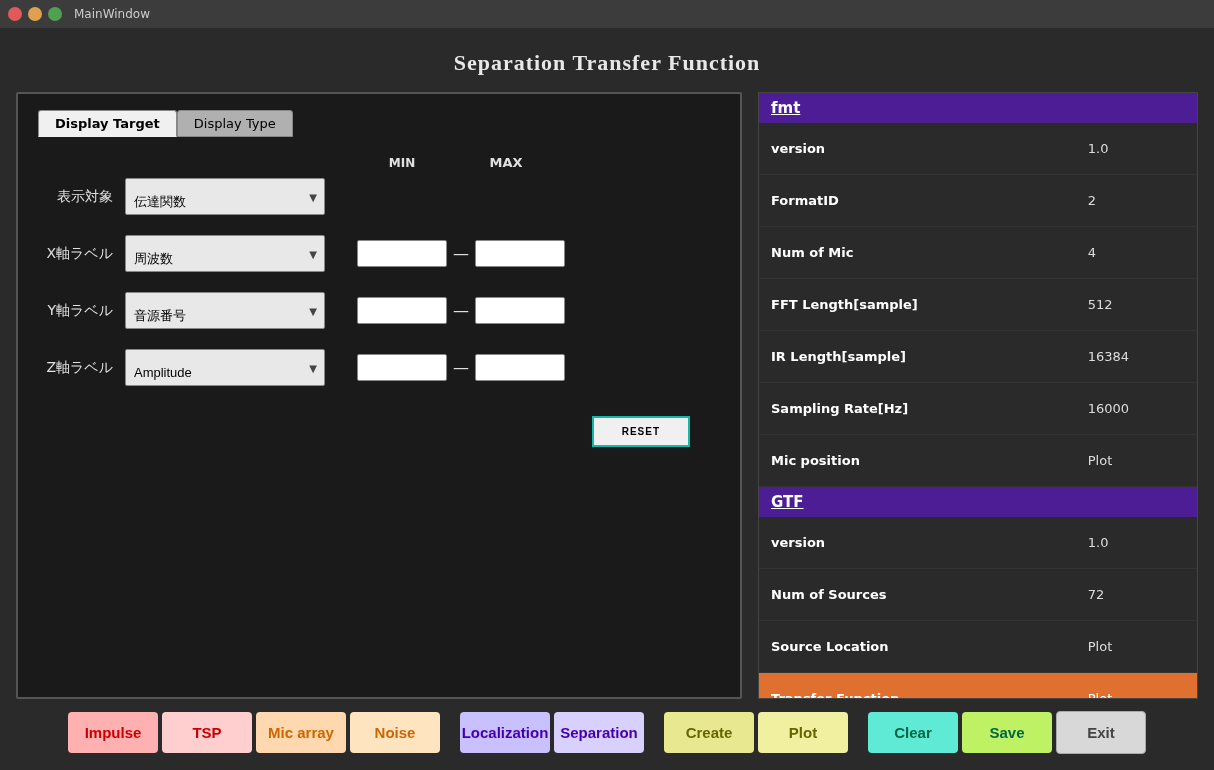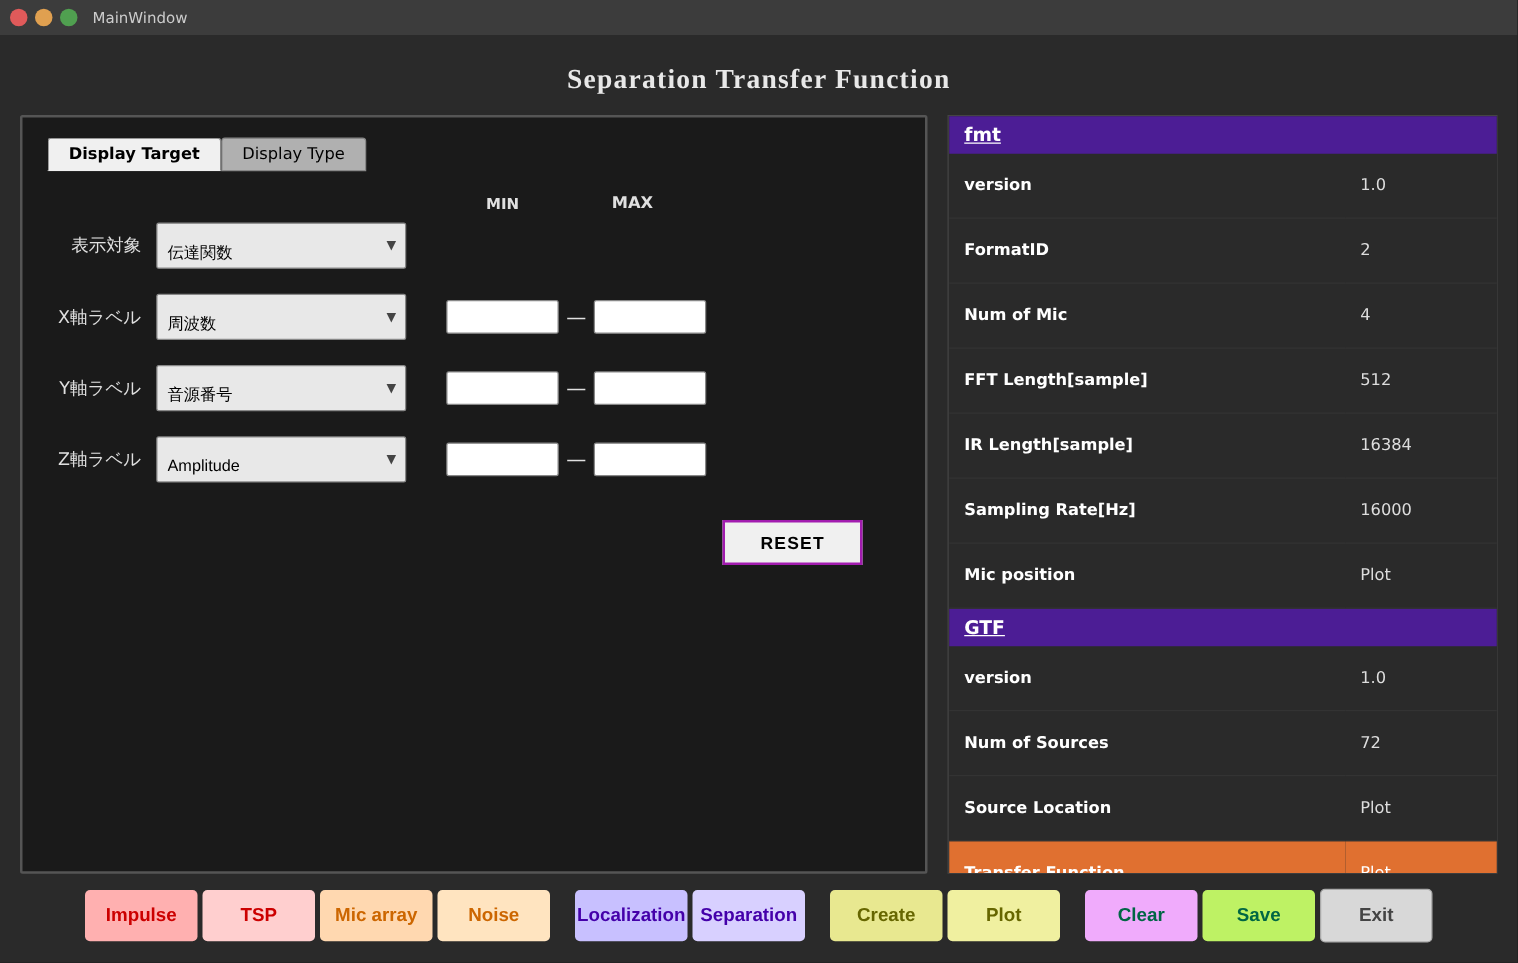--- a/index.html
+++ b/index.html
@@ -163,23 +163,23 @@
 
     
     .reset-btn-row {
       display: flex;
       justify-content: flex-end;
       margin-top: 30px;
       padding-right: 30px;
     }
     .reset-btn {
       background: #f0f0f0;
-      border: 2px solid #a21caf;
+      border: 2px solid #14b8a6;
       padding: 8px 28px;
-      font-size: 14px;
+      font-size: 10px;
       font-weight: bold;
       color: #000;
       cursor: pointer;
       letter-spacing: 1px;
     }
 
     
     .right-panel {
       width: 440px;
       flex-shrink: 0;
@@ -243,21 +243,21 @@
       text-align: center;
     }
     .btn-pink { background: #ffb0b0; color: #cc0000; }
     .btn-lightpink { background: #ffcfcf; color: #cc0000; }
     .btn-peach { background: #ffd8b0; color: #cc6600; }
     .btn-lightorange { background: #ffe4c0; color: #cc6600; }
     .btn-lavender { background: #c8c0ff; color: #4400aa; }
     .btn-lightlavender { background: #d8d0ff; color: #4400aa; }
     .btn-yellow { background: #e8e890; color: #666600; }
     .btn-lightyellow { background: #f0f0a0; color: #666600; }
-    .btn-mint { background: #f0abfc; color: #006644; }
+    .btn-mint { background: #5eead4; color: #006644; }
     .btn-lightmint { background: #bef264; color: #006644; }
     .btn-lightgray { background: #d8d8d8; color: #444; border: 1px solid #aaa; }
 
     .separator-gap { width: 12px; }
   </style>
 </head>
 <body>
 
 <div class="titlebar">
   <button class="titlebar-btn close"></button>

